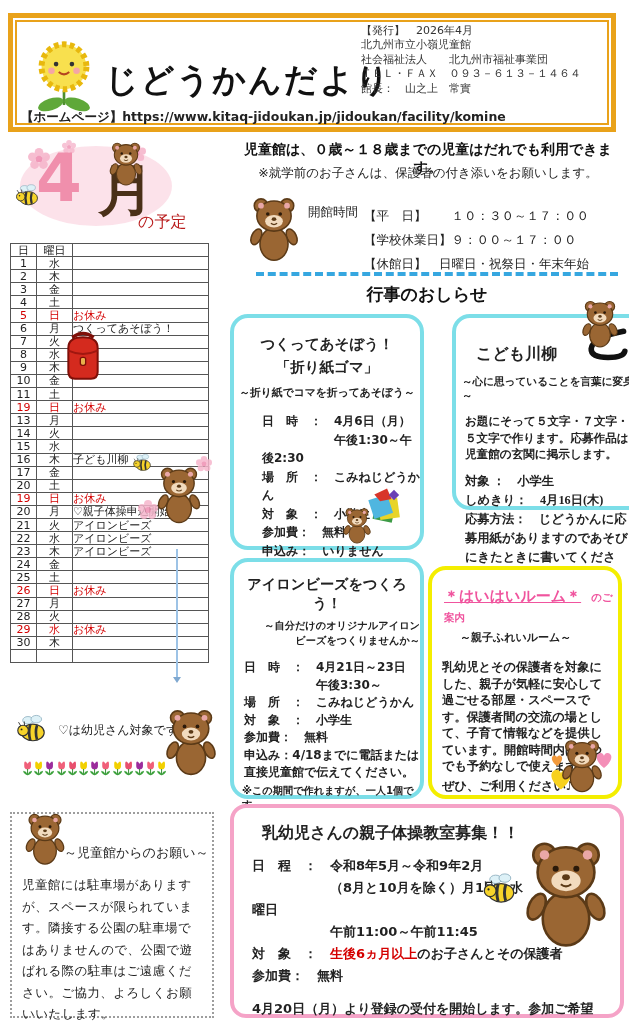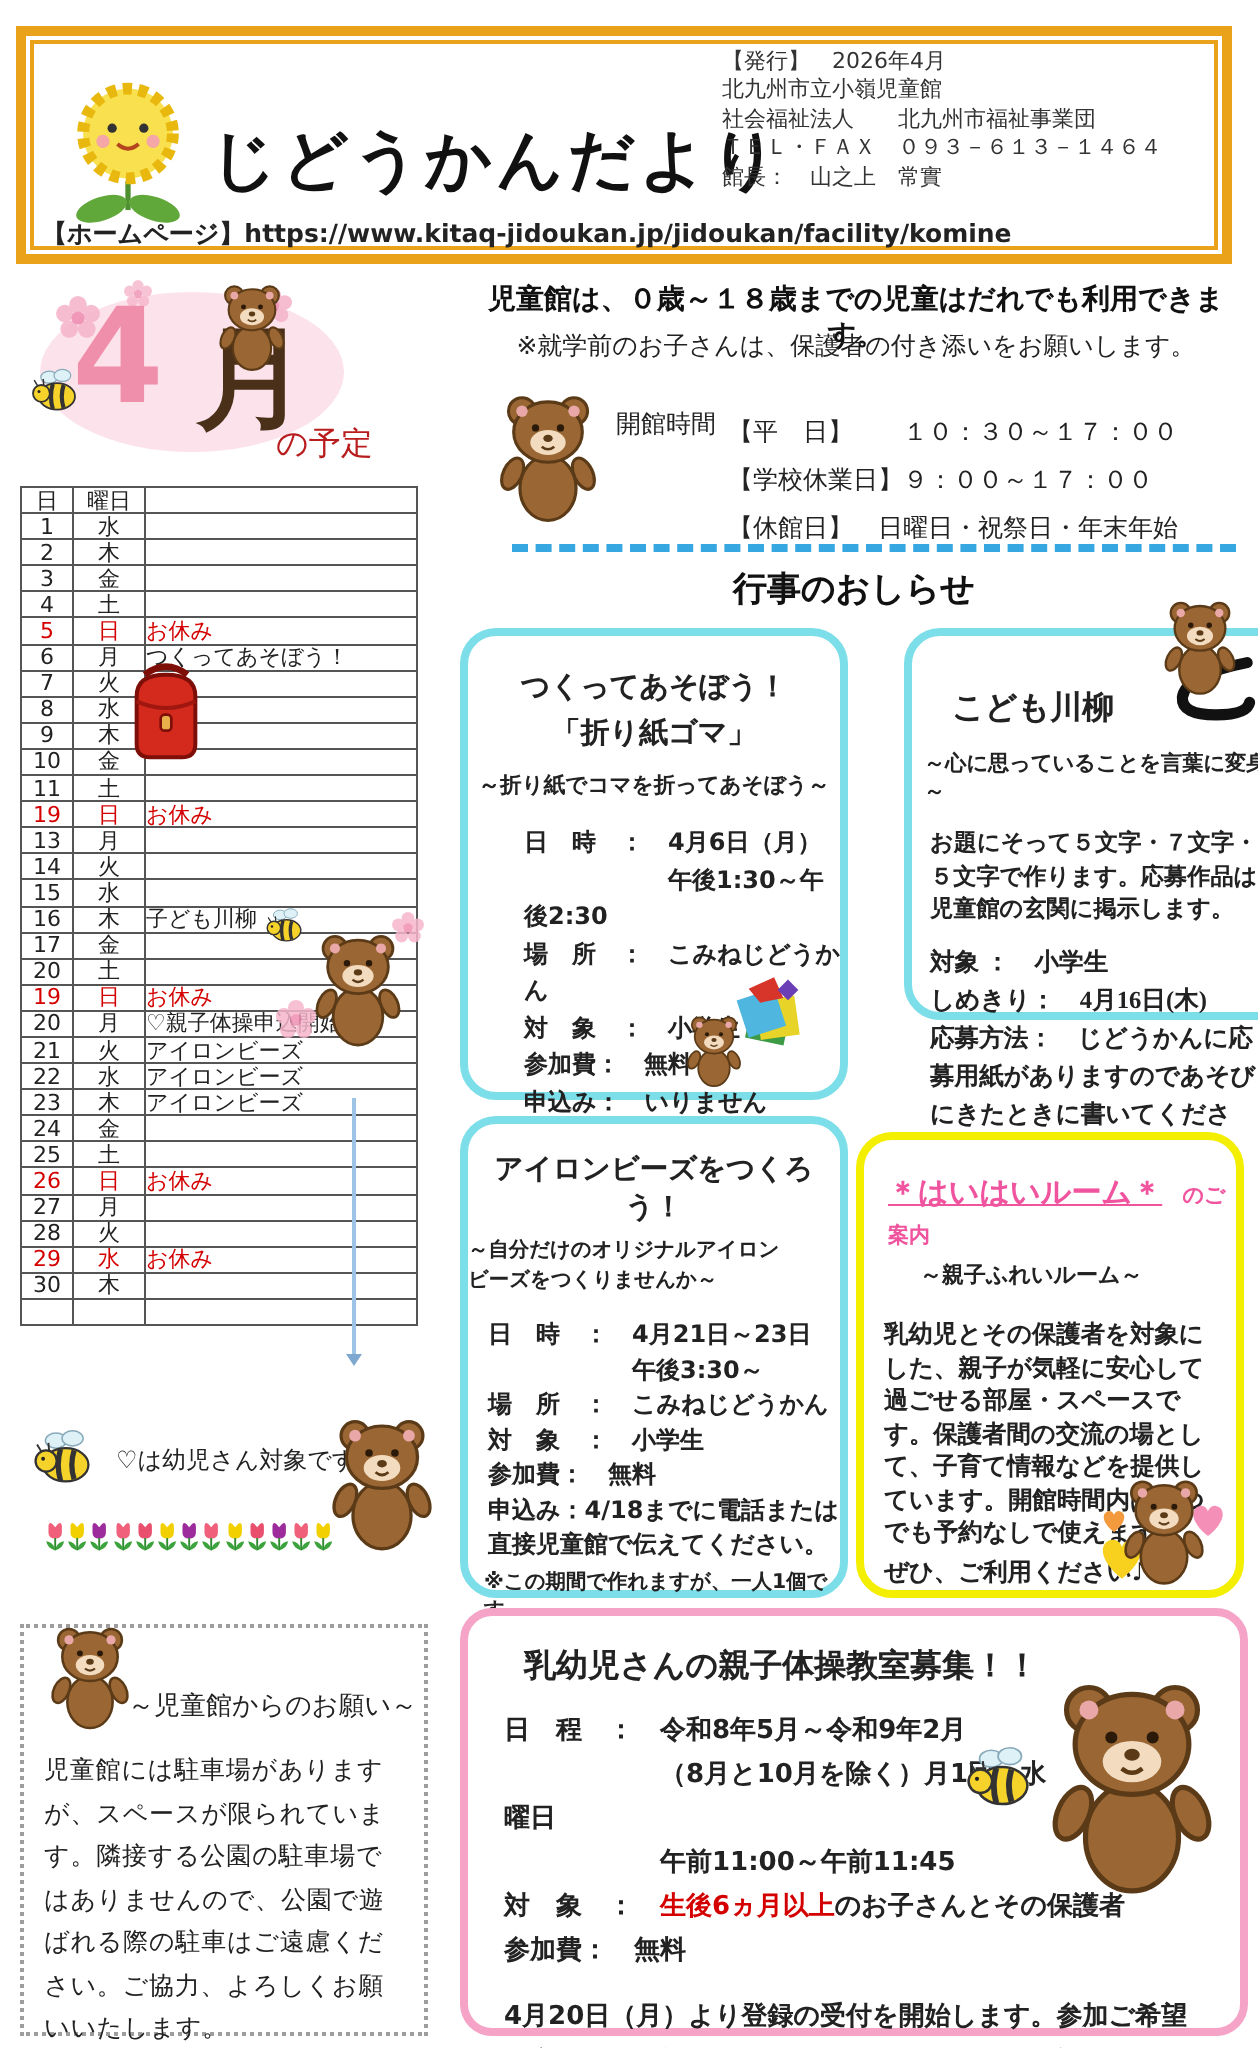--- a/index.html
+++ b/index.html
@@ -60,21 +60,21 @@
   .b1-title { text-align:center; margin-top:15px; font-size:14.5px; font-weight:bold; line-height:23px; }
   .b1-sub   { text-align:center; margin-top:7px; font-size:10.8px; font-weight:bold; }
   .b1-lines { margin:12px 0 0 28px; font-size:12px; line-height:18.5px; font-weight:700; }
 
   .b2-title { margin:26px 0 0 20px; font-size:16px; font-weight:bold; }
   .b2-sub   { margin:10px 0 0 6px; font-size:10.6px; font-weight:bold; }
   .b2-body  { margin:11px 9px 0; font-size:11.6px; line-height:16.5px; font-weight:600; }
   .b2-lines { margin:8px 9px 0; font-size:12.3px; line-height:19px; font-weight:600; }
 
   .b3-title { margin-top:13px; text-align:center; font-size:14.2px; font-weight:bold; }
-  .b3-sub   { text-align:left; font-size:10.2px; font-weight:bold; line-height:15px; margin-top:5px; }
+  .b3-sub   { text-align:right; font-size:10.2px; font-weight:bold; line-height:15px; margin-top:5px; }
   .b3-lines { margin:11px 0 0 10px; font-size:12px; line-height:17.5px; font-weight:600; }
   .b3-note  { margin:2px 5px 0 8px; font-size:10.2px; font-weight:600; }
 
   .b4-title-row { margin:16px 0 0 12px; color:#F0549E; }
   .b4-title  { font-size:15px; font-weight:bold;text-decoration:underline; }
   .b4-suffix { font-size:10.5px; font-weight:bold; margin-left:5px; }
   .b4-sub  { margin:5px 0 0 28px; font-size:11px; font-weight:bold; color:#222; }
   .b4-body { margin:14px 10px 0; font-size:12.2px; line-height:16.5px; font-weight:600; }
   .b4-body2{ margin:3px 10px 0; font-size:12.2px; font-weight:600; }
 

